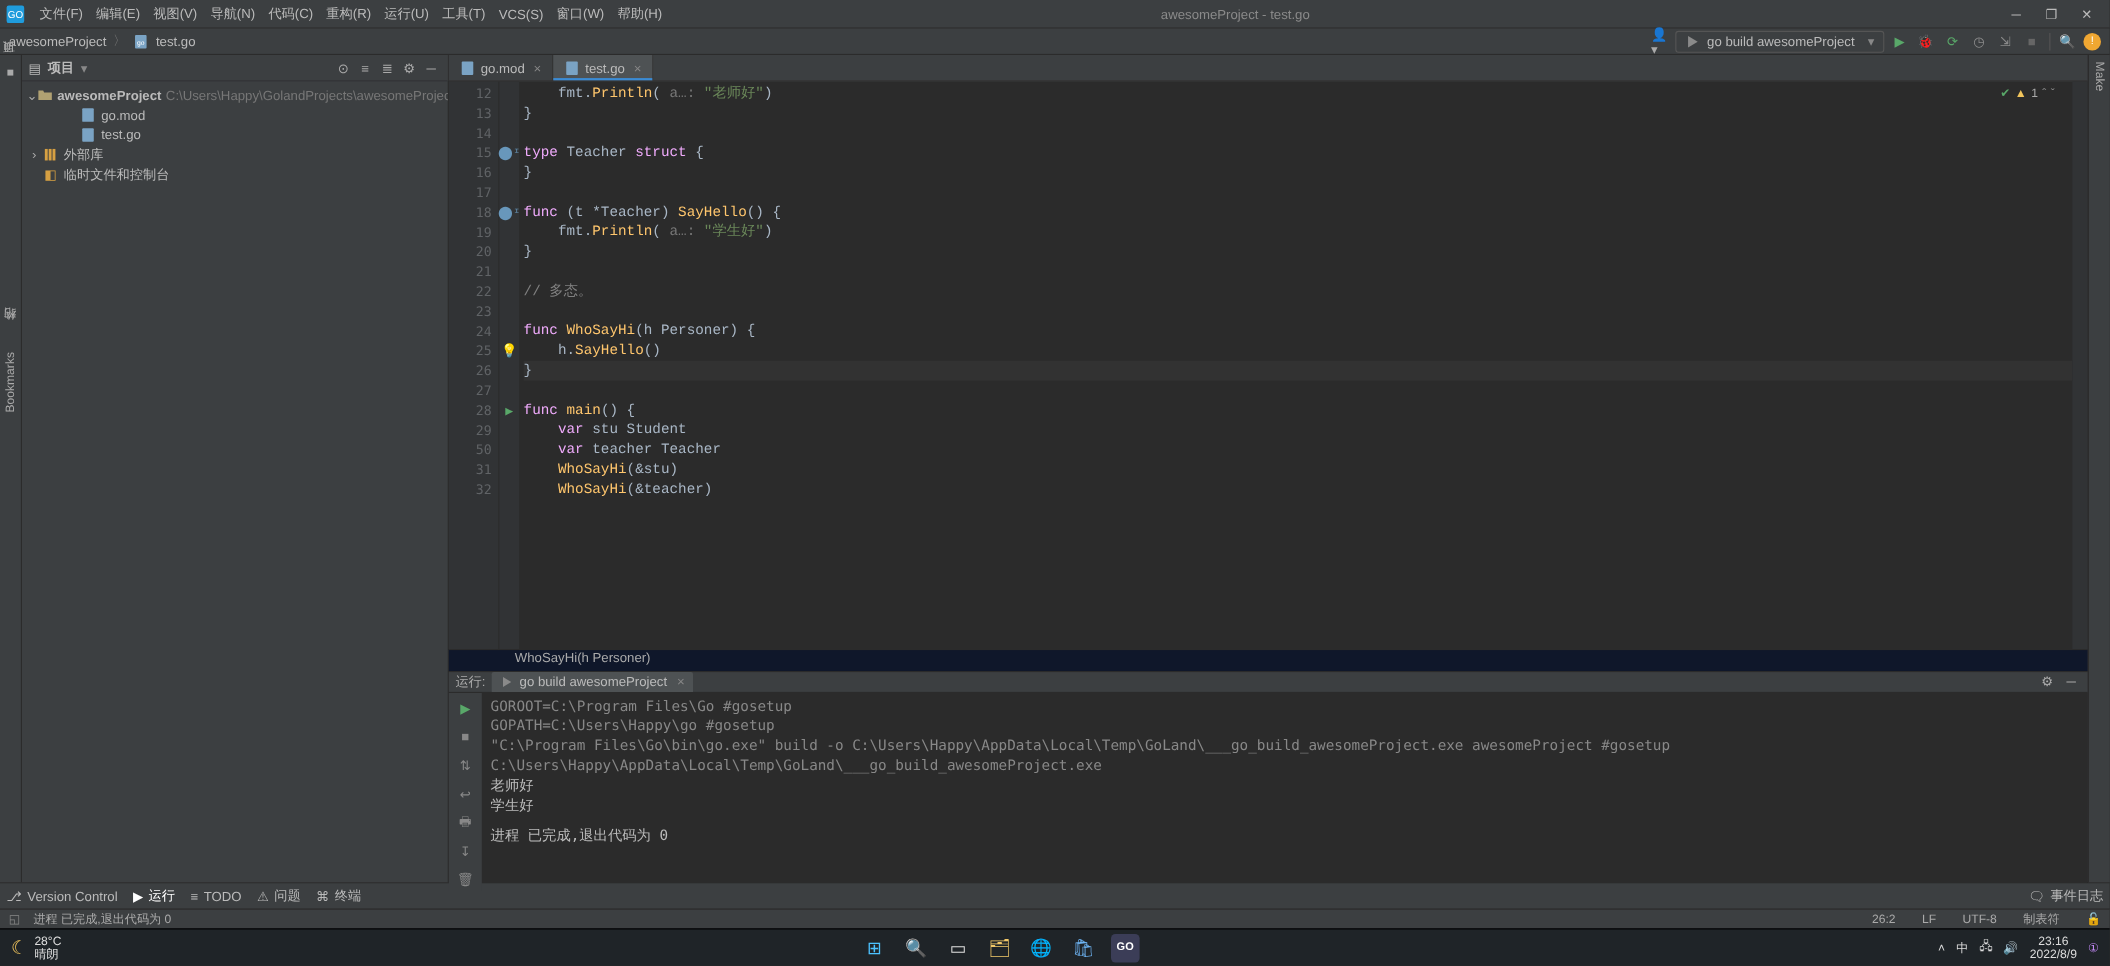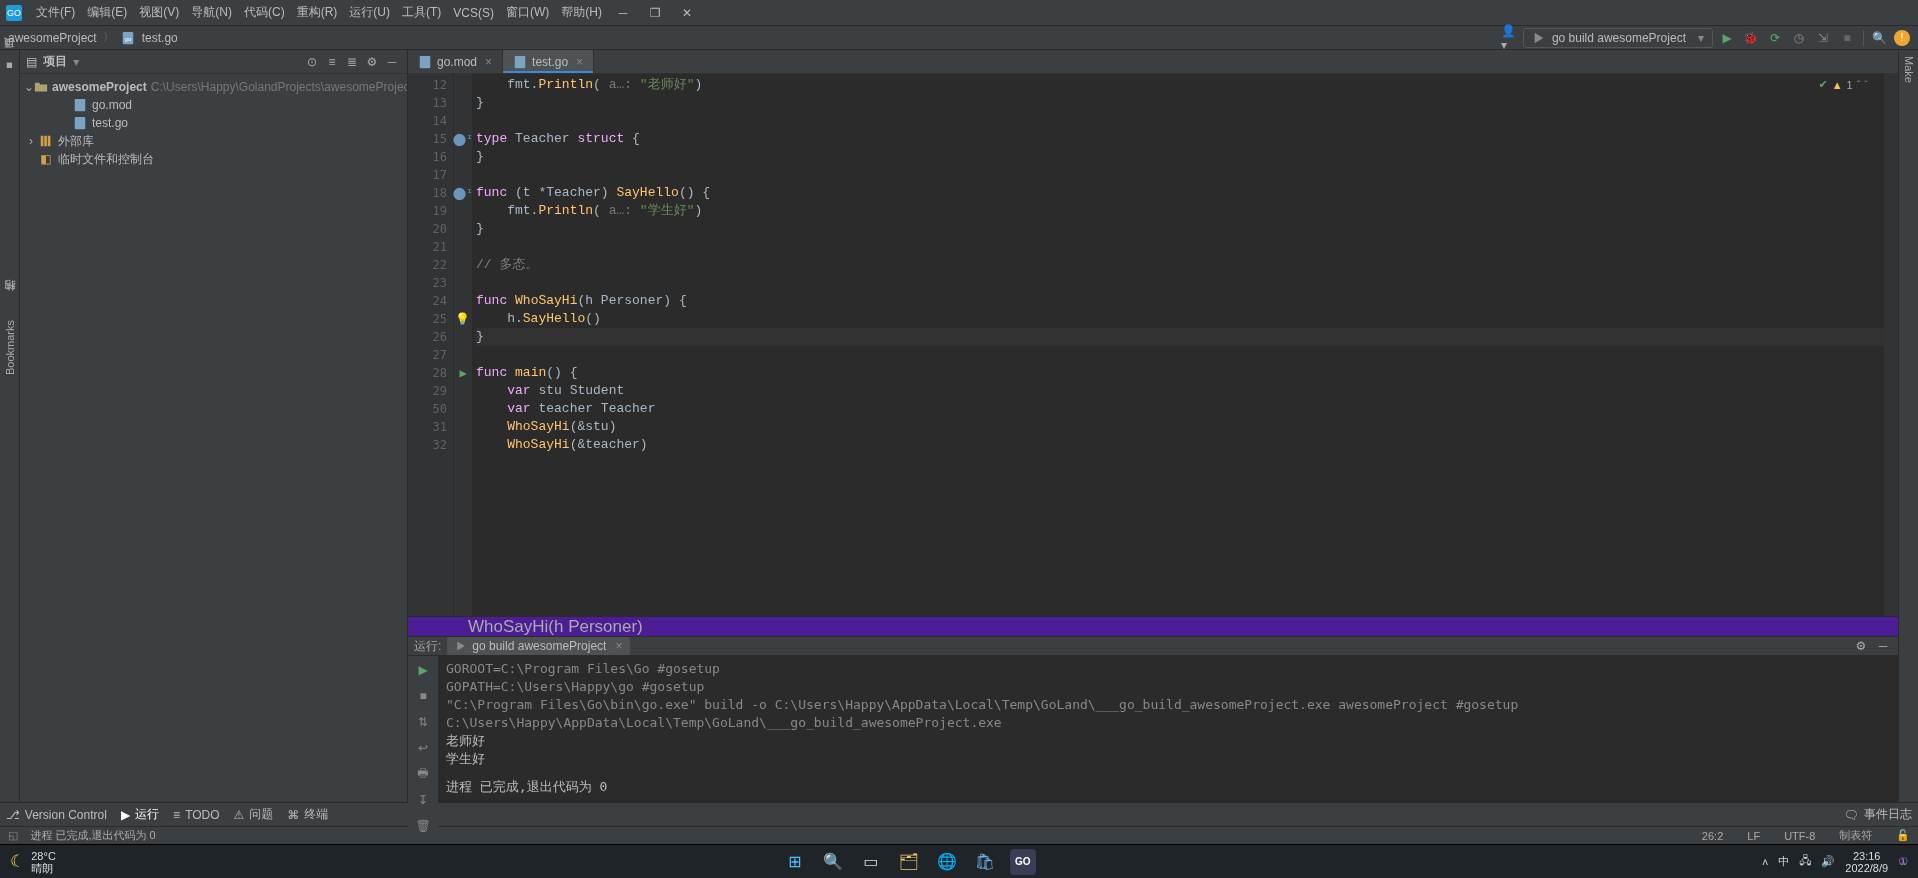--- a/index.html
+++ b/index.html
@@ -119,25 +119,25 @@
 .op { color:#a9b7c6; }
 .param-hint { color:#787878; }
 .code .line { height:18px; }
 .code .cur-line { background:#323232; }
 .editor-right-strip { width:14px;background:#313335; }
 .insp-badge { position:absolute; top:4px; right:30px; display:flex;gap:4px;align-items:center;color:#aaa;font-size:11px; }
 .insp-badge .chk { color:#59a869; }
 .insp-badge .tri { color:#f2c55c; }
 
 
-.code-breadcrumb { height:20px;background:#4c1d95;border-top:1px solid #2b2b2b;display:flex;align-items:center;padding-left:60px;color:#aaa;font-size:17px; }
+.code-breadcrumb { height:20px;background:#0f172a;border-top:1px solid #2b2b2b;display:flex;align-items:flex-start;padding-left:60px;color:#aaa;font-size:12px; }
 
 
 .run-panel {
-  height:166px;background:#2b2b2b;border-top:1px solid #2b2b2b;display:flex;flex-direction:column;
+  height:192px;background:#2b2b2b;border-top:1px solid #2b2b2b;display:flex;flex-direction:column;
 }
 .run-header {
   height:22px;background:#3c3f41;border-bottom:1px solid #2b2b2b;display:flex;align-items:center;padding:0 6px;gap:6px;
 }
 .run-header .label { color:#aaa; }
 .run-header .config-tab {
   background:#4e5254;height:18px;display:flex;align-items:center;padding:0 8px;gap:5px;border-radius:2px 2px 0 0;
 }
 .run-header .hdr-right { margin-left:auto;display:flex;gap:4px; }
 .run-body { flex:1;display:flex; }
@@ -195,20 +195,21 @@
     <span class="menu-item">编辑(E)</span>
     <span class="menu-item">视图(V)</span>
     <span class="menu-item">导航(N)</span>
     <span class="menu-item">代码(C)</span>
     <span class="menu-item">重构(R)</span>
     <span class="menu-item">运行(U)</span>
     <span class="menu-item">工具(T)</span>
     <span class="menu-item">VCS(S)</span>
     <span class="menu-item">窗口(W)</span>
     <span class="menu-item">帮助(H)</span>
+  <div class="title-center">awesomeProject - test.go</div>
   <div class="window-controls">
     <div class="win-btn">─</div>
     <div class="win-btn">❐</div>
     <div class="win-btn">✕</div>
   </div>
 </div>
 
 <div class="toolbar">
   <div class="breadcrumb">
     <span class="crumb">awesomeProject</span>

